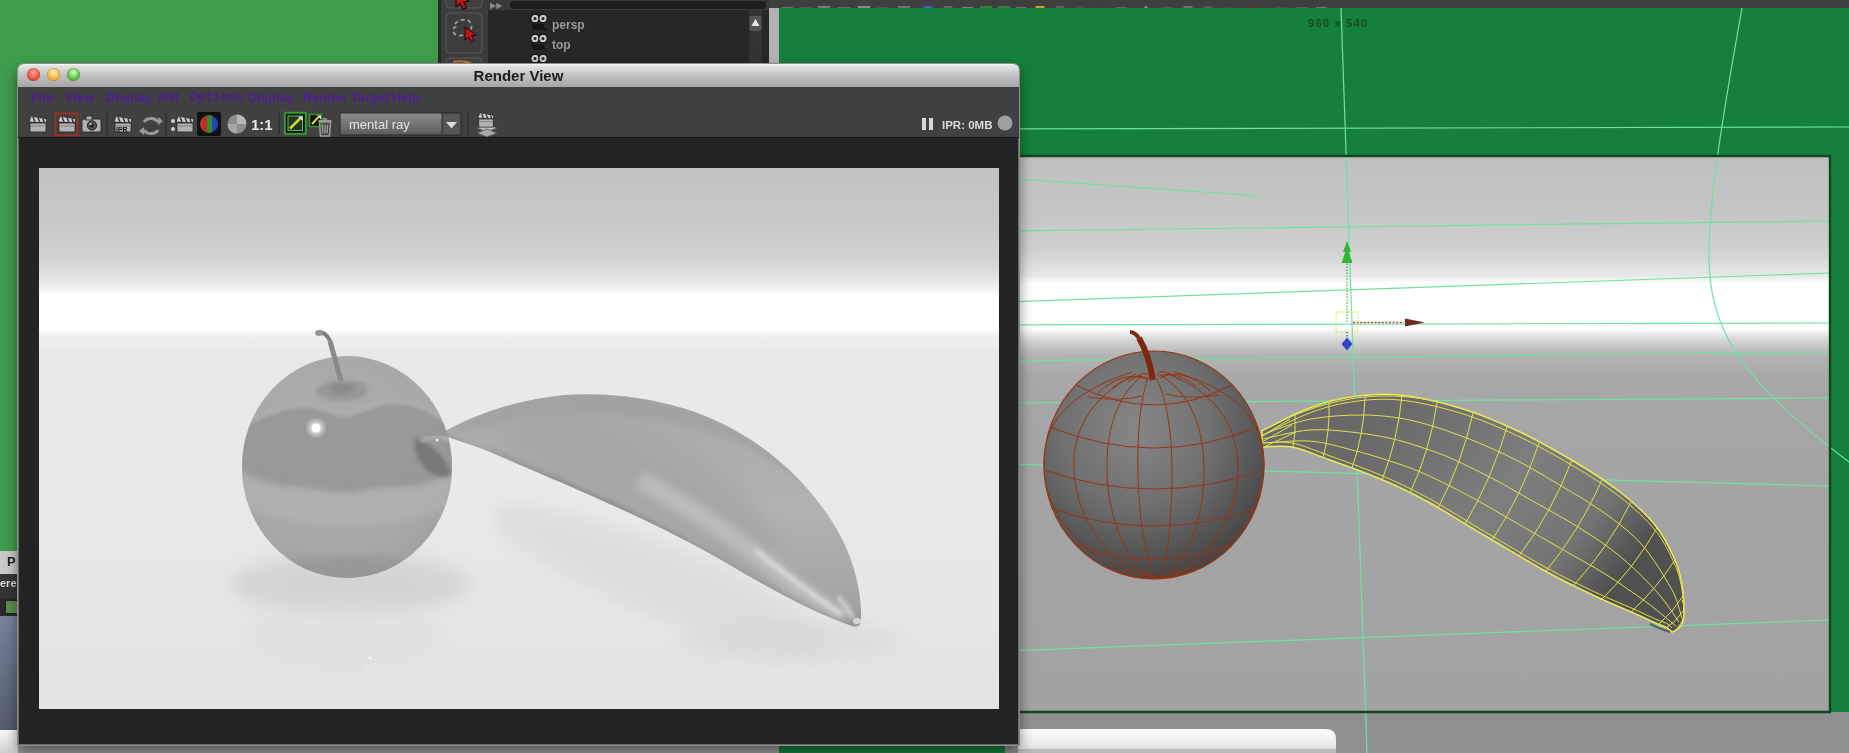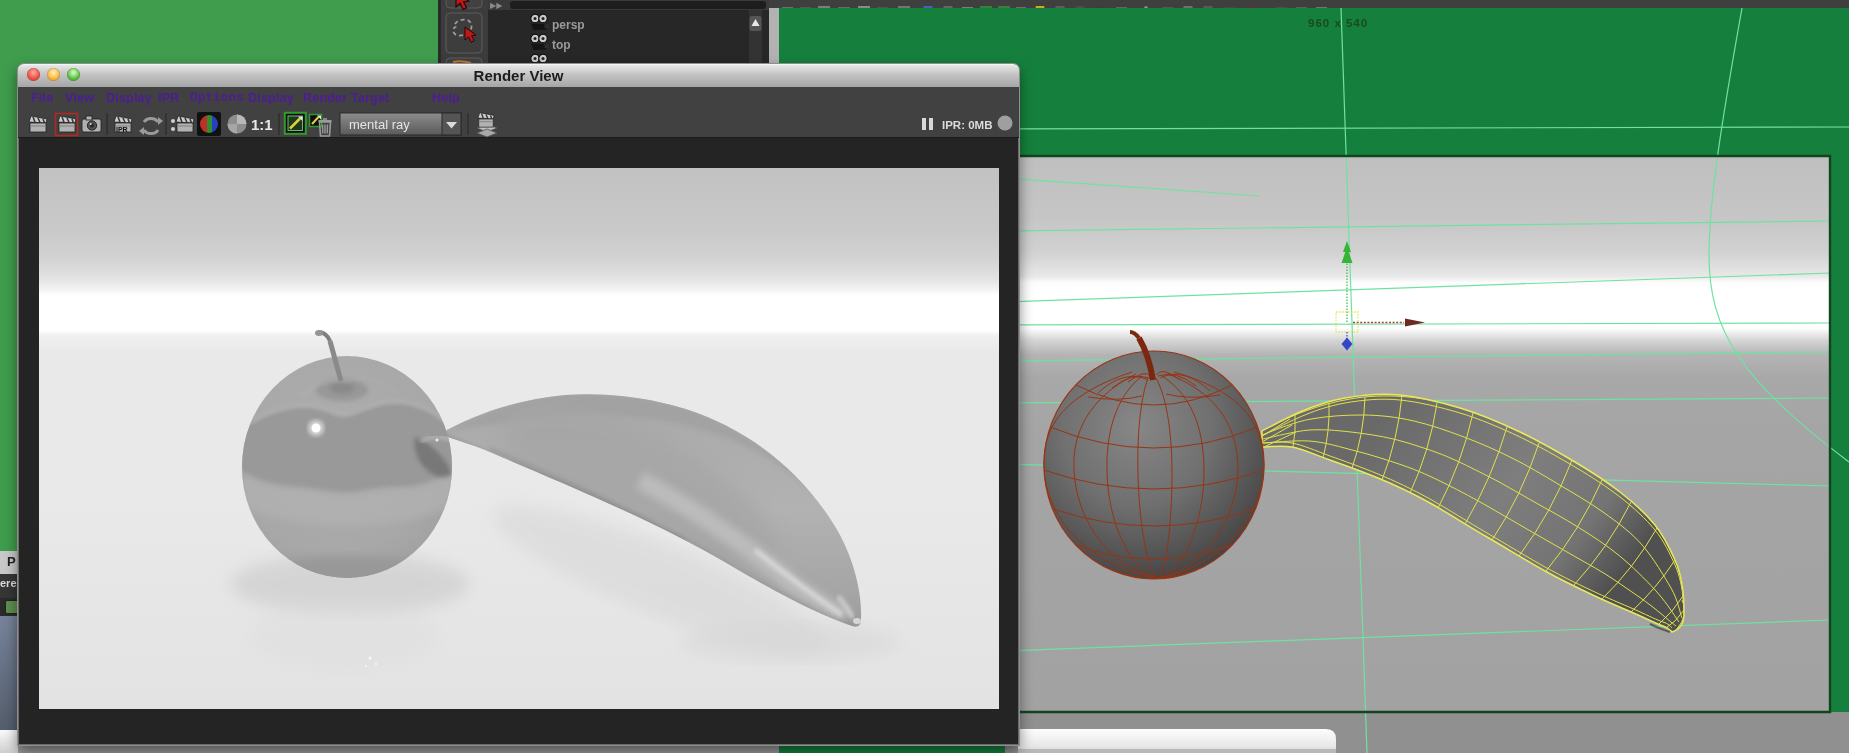--- a/index.html
+++ b/index.html
@@ -277,21 +277,21 @@
   <div class="abs" style="left:0;top:23px;width:1001px;height:23px;background:#414141;"></div>
   <div id="rvmenus" class="abs" style="left:0;top:23px;width:1001px;height:23px;
        font-size:12.5px;font-weight:bold;color:#4c1d95;letter-spacing:0.2px;">
     <span class="abs" style="left:13px;top:4px;">File</span>
     <span class="abs" style="left:47px;top:4px;">View</span>
     <span class="abs" style="left:88px;top:4px;">Display</span>
     <span class="abs" style="left:140px;top:4px;">IPR</span>
     <span class="abs" style="left:172px;top:4px;font-family:Liberation Mono, monospace;">Options</span>
     <span class="abs" style="left:230px;top:4px;">Display</span>
     <span class="abs" style="left:285px;top:4px;">Render&nbsp;Target</span>
-    <span class="abs" style="left:374px;top:4px;margin-left:40px;">Help</span>
+    <span class="abs" style="left:374px;top:4px;">Help</span>
   </div>
 
   <div class="abs" style="left:0;top:46px;width:1001px;height:28px;background:#414141;border-bottom:1px solid #1a1a1a;box-sizing:border-box;"></div>
   <div id="rvtoolbar" class="abs" style="left:0;top:46px;width:1001px;height:28px;">
   <svg width="1001" height="28" viewBox="0 0 1001 28" xmlns="http://www.w3.org/2000/svg">
     <defs>
       <g id="clap">
         <polygon points="1,9 3,3 19,6 18,10" fill="#cdcdcd" stroke="#222" stroke-width="0.8"></polygon>
         <line x1="5" y1="4" x2="7" y2="9" stroke="#333" stroke-width="1.5"></line>
         <line x1="10" y1="5" x2="12" y2="9.5" stroke="#333" stroke-width="1.5"></line>

